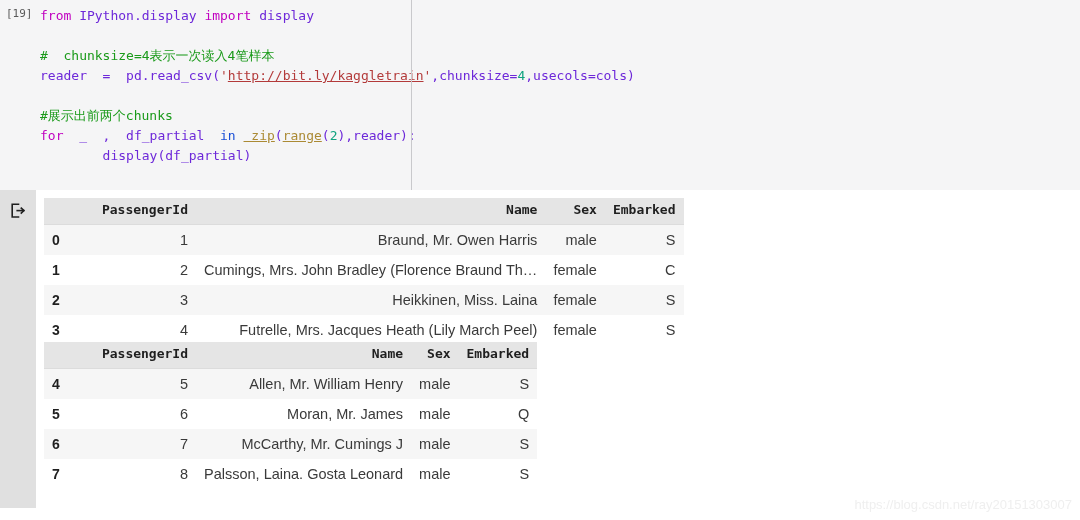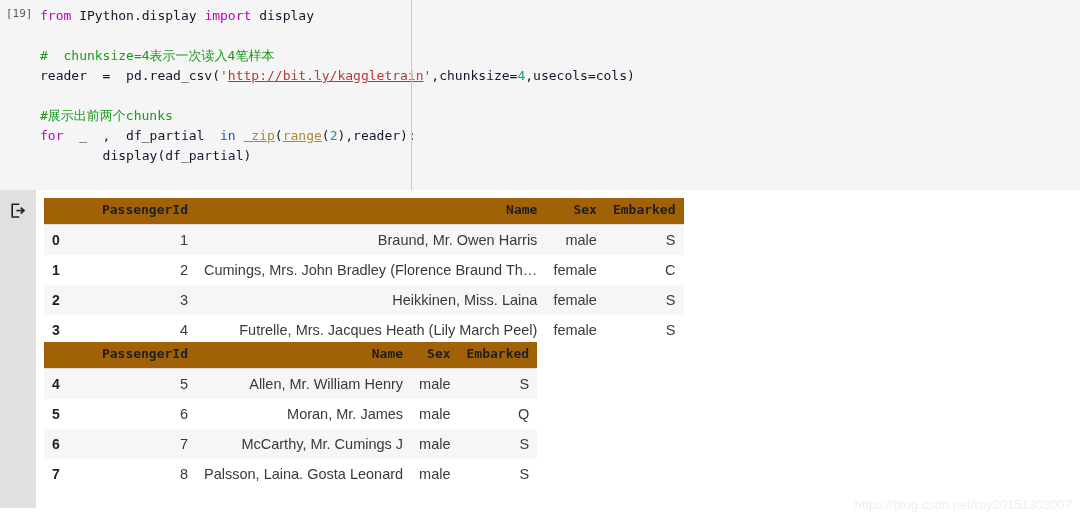--- a/index.html
+++ b/index.html
@@ -47,21 +47,21 @@
     white-space: pre;
   }
   .ln { display: block; height: 20px; }
   .tok-kw      { color: #c000c0; }
   .tok-kw2     { color: #1a4fd6; }
   .tok-fn      { color: #ab8a34; text-decoration: underline; }
   .tok-str     { color: #b33a3a; }
   .tok-link    { color: #b33a3a; text-decoration: underline; }
   .tok-num     { color: #10a37f; }
   .tok-cmt     { color: #1a9a1a; }
-  .tok-plain   { color: #0f172a; }
+  .tok-plain   { color: #6d28d9; }
 
   
   #output-area {
     position: absolute;
     left: 0; top: 190px;
     width: 1080px;
     height: 330px;
     background: #ffffff;
   }
   #output-gutter {
@@ -89,21 +89,21 @@
   #df-table-2 { left: 44px; top: 152px; }
 
   .df-table thead th {
     font-family: "DejaVu Sans Mono", monospace;
     font-size: 13px;
     font-weight: bold;
     color: #1f1f1f;
     text-align: right;
     padding: 4px 8px 7px 8px;
     border-bottom: 1px solid #dcdcdc;
-    background: #a16207;
+    background: #e5e5e5;
     white-space: nowrap;
   }
   .df-table thead th.idx-head { }
 
   .df-table tbody td {
     font-size: 14.5px;
     text-align: right;
     padding: 7px 8px;
     white-space: nowrap;
     color: #3a3a3a;

